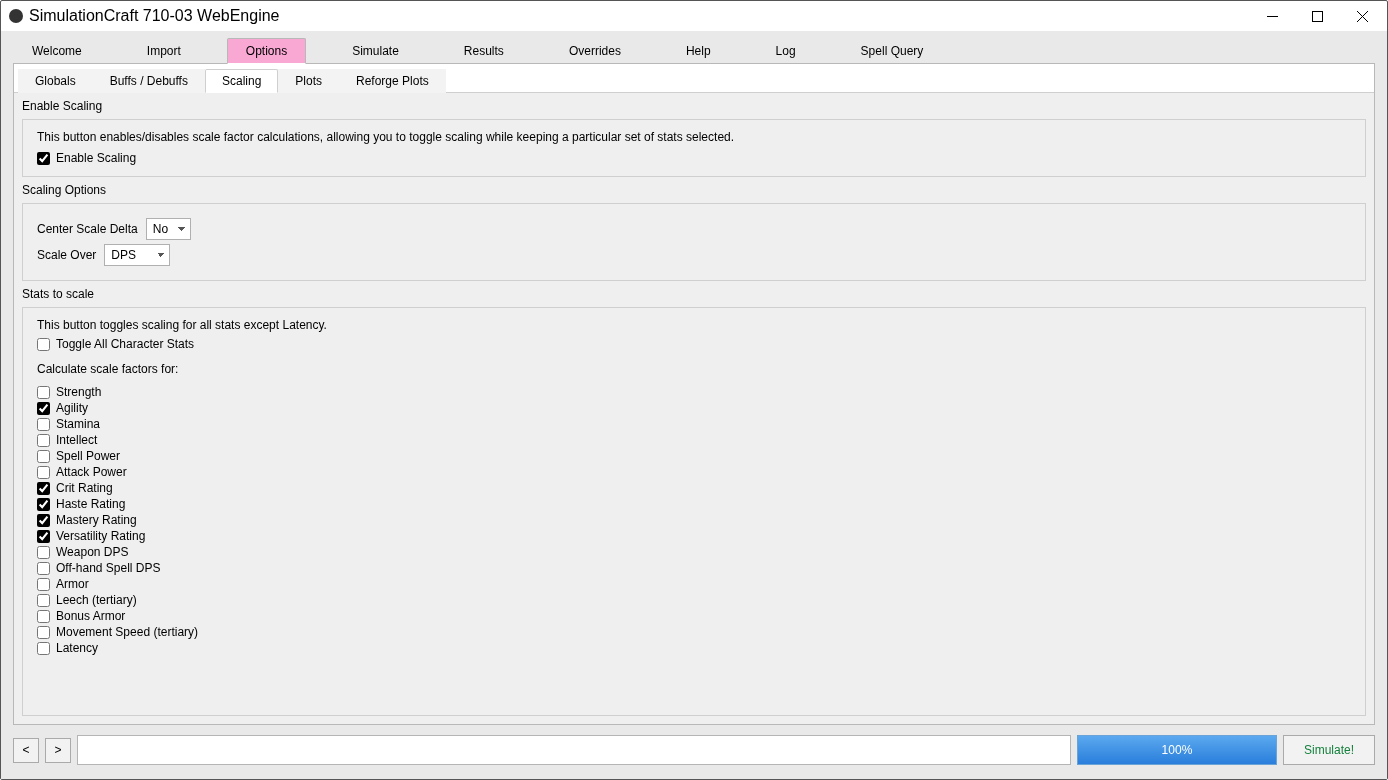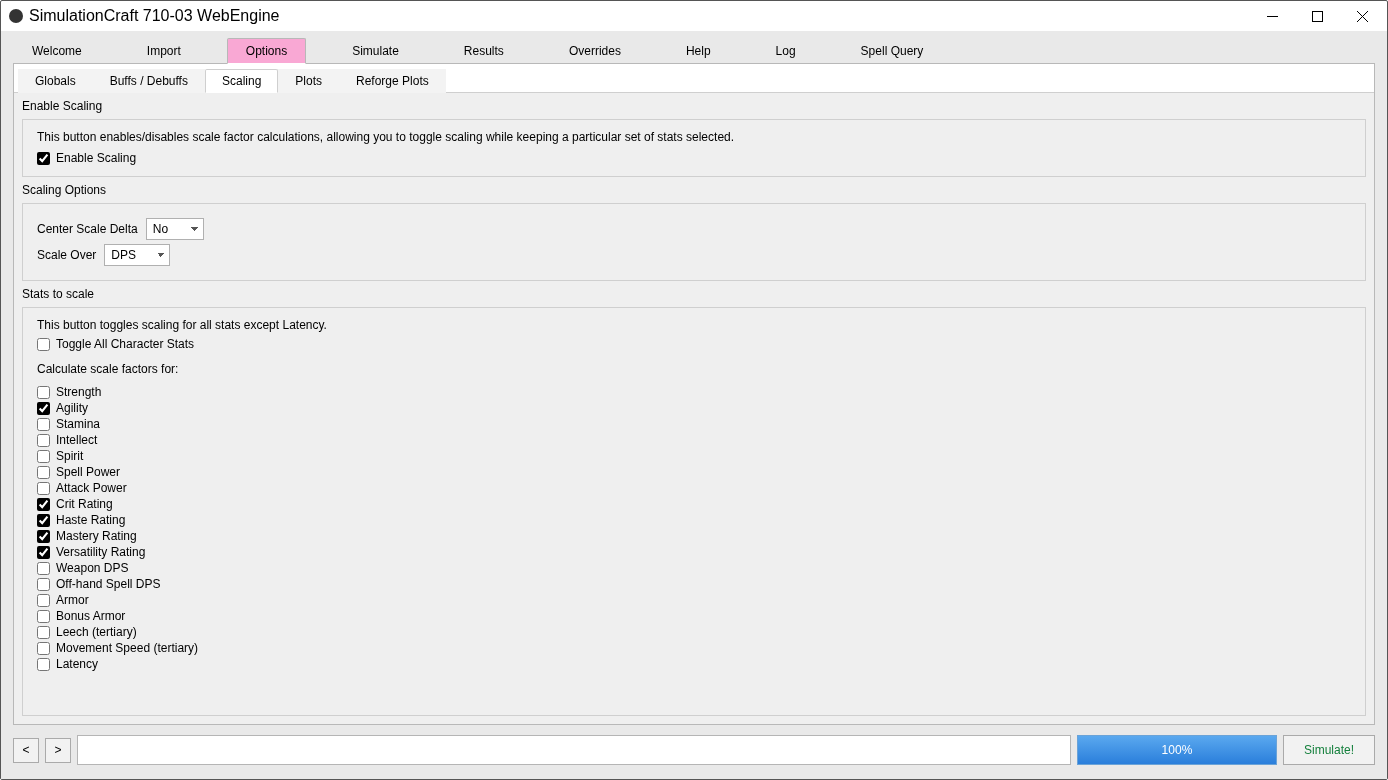--- a/index.html
+++ b/index.html
@@ -88,21 +88,21 @@
           <label class="chk" style="gap:6px;">
             <input type="checkbox" id="enablechk" checked="" style="">
             <span>Enable Scaling</span>
           </label>
         </div>
 
         <div class="grouplabel">Scaling Options</div>
         <div class="groupbox">
           <div class="row">
             <span class="l">Center Scale Delta</span>
-            <select style="width:58px;"><option>No</option></select>
+            <select style="width:45px;"><option>No</option></select>
           </div>
           <div class="row">
             <span class="l">Scale Over</span>
             <select style="width:66px;"><option>DPS</option></select>
           </div>
         </div>
 
         <div class="grouplabel">Stats to scale</div>
         <div class="groupbox" style="flex:1;">
           <div class="desc scaleintro">This button toggles scaling for all stats except Latency.</div>
@@ -124,24 +124,20 @@
               <label class="chk">
                 <input type="checkbox" style="">
                 <span>Stamina</span>
               </label>
               <label class="chk">
                 <input type="checkbox" style="">
                 <span>Intellect</span>
               </label>
               <label class="chk">
                 <input type="checkbox" style="">
-                <span>Spirit</span>
-              </label>
-              <label class="chk">
-                <input type="checkbox" style="">
                 <span>Spell Power</span>
               </label>
               <label class="chk">
                 <input type="checkbox" style="">
                 <span>Attack Power</span>
               </label>
               <label class="chk">
                 <input type="checkbox" checked="" style="">
                 <span>Crit Rating</span>
               </label>
@@ -164,25 +160,25 @@
               <label class="chk">
                 <input type="checkbox" style="">
                 <span>Off-hand Spell DPS</span>
               </label>
               <label class="chk">
                 <input type="checkbox" style="">
                 <span>Armor</span>
               </label>
               <label class="chk">
                 <input type="checkbox" style="">
+                <span>Leech (tertiary)</span>
+              </label>
+              <label class="chk">
+                <input type="checkbox" style="">
                 <span>Bonus Armor</span>
-              </label>
-              <label class="chk">
-                <input type="checkbox" style="">
-                <span>Leech (tertiary)</span>
               </label>
               <label class="chk">
                 <input type="checkbox" style="">
                 <span>Movement Speed (tertiary)</span>
               </label>
               <label class="chk">
                 <input type="checkbox" style="">
                 <span>Latency</span>
               </label>
             </div>

